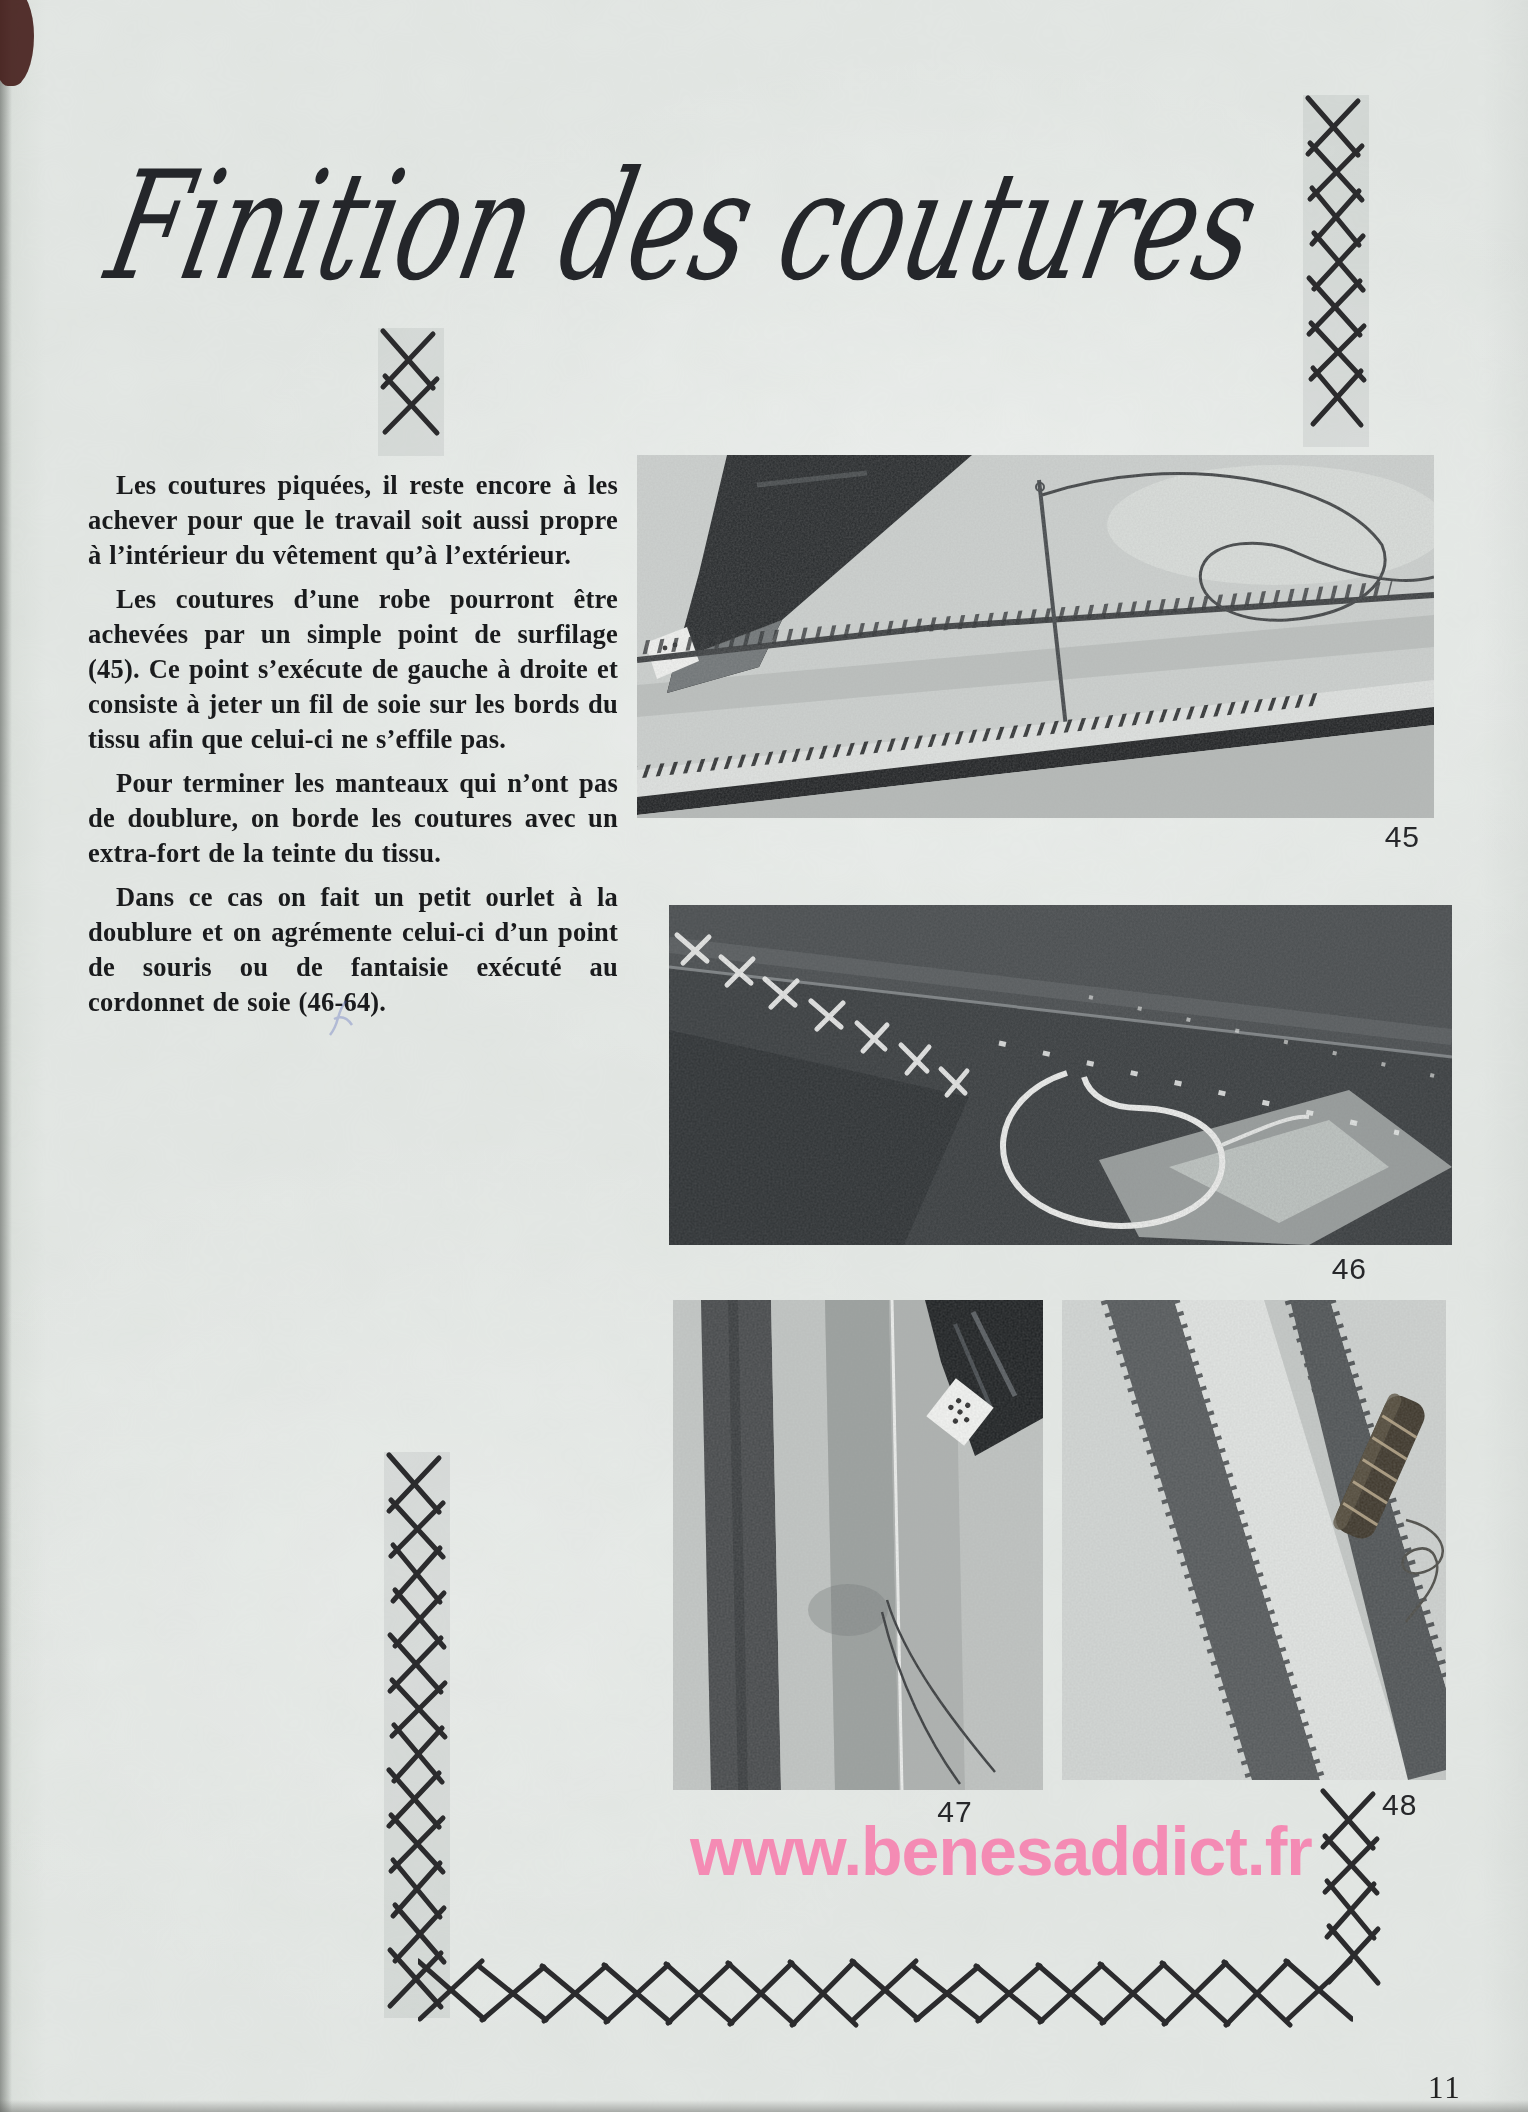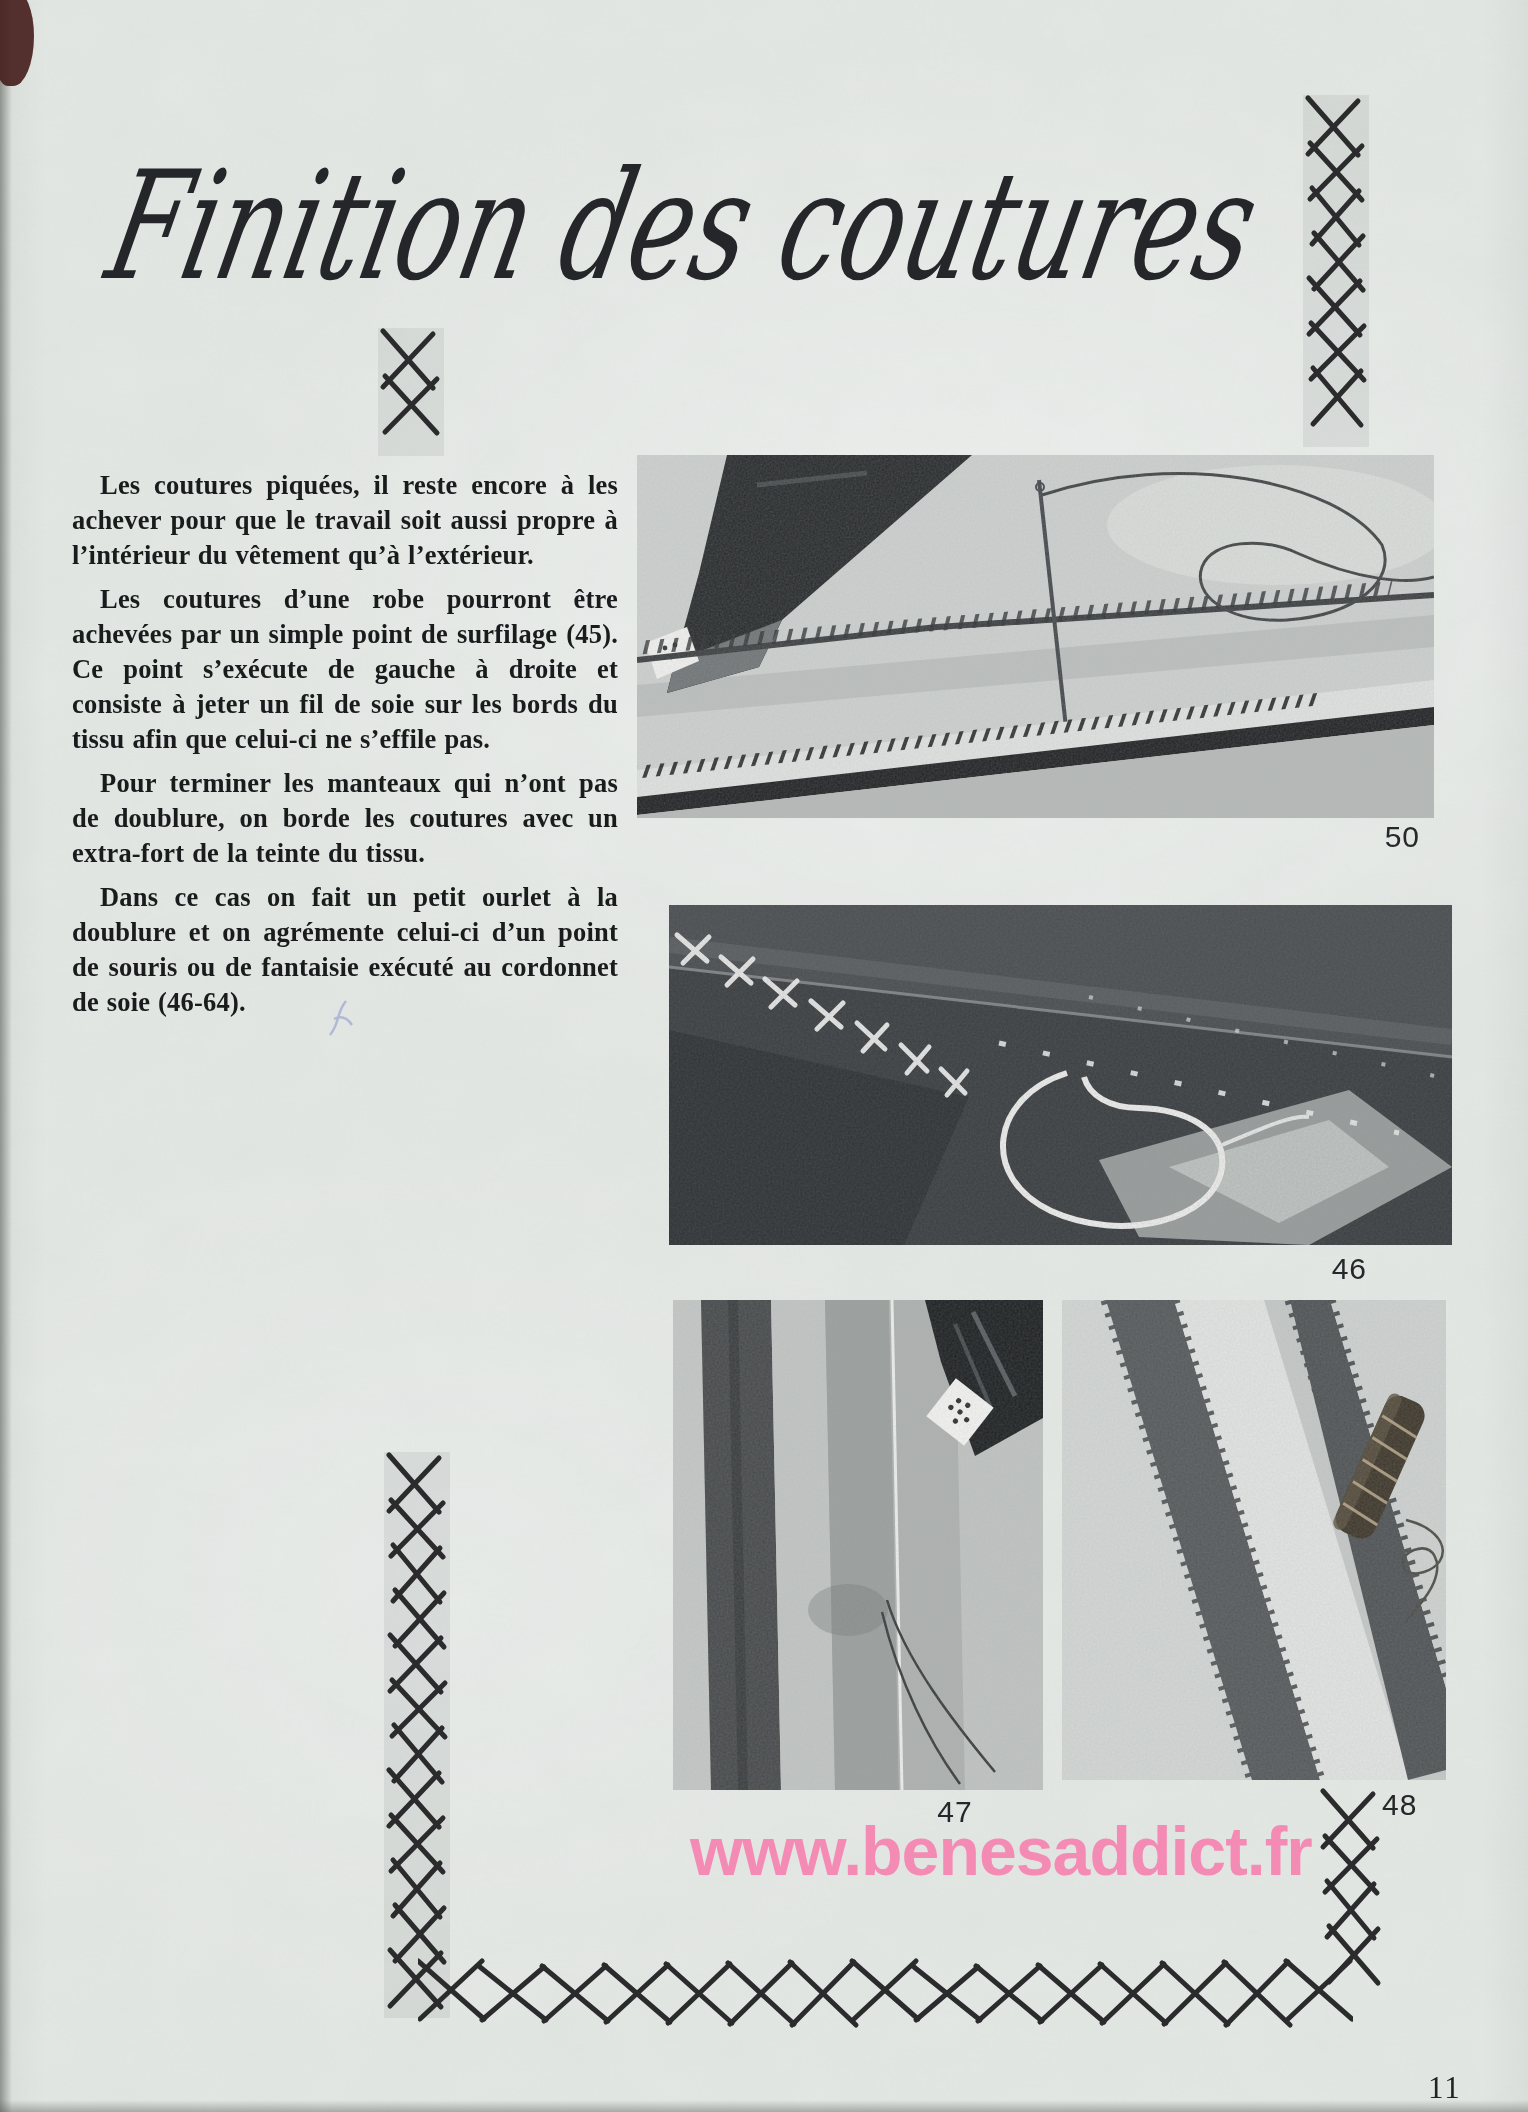--- a/index.html
+++ b/index.html
@@ -25,21 +25,21 @@
     fill:#24262a;font-size:150px;
   }
   .stitch{position:absolute;}
   .stitch.banded{background:rgba(108,118,112,.12);}
   .bodytext{
     position:absolute;left:72px;top:468px;width:546px;
     font-family:"Liberation Serif", serif;font-weight:bold;
     font-size:26.5px;line-height:35px;color:#1a1b1d;
     text-align:justify;letter-spacing:.2px;word-spacing:1px;
   }
-  .bodytext p{margin:0 0 9px 0;text-indent:28px;}
+  .bodytext p{margin:0 0 9px 16px;text-indent:28px;}
   .photo{position:absolute;overflow:hidden;}
   .photo svg{display:block;}
   .caption{
     position:absolute;font-family:"Liberation Sans", sans-serif;
     font-size:30px;color:#26272a;letter-spacing:1px;
   }
   .watermark{
     position:absolute;left:690px;top:1812px;width:660px;
     font-family:"Liberation Sans", sans-serif;font-weight:bold;
     font-size:68px;letter-spacing:-1px;color:#f687b2;opacity:.95;
@@ -207,21 +207,21 @@
       <circle cx="403" cy="32" r="4" fill="none" stroke="#43474a" stroke-width="2"></circle>
       <path d="M 405,40 C 540,-5 700,25 745,90 C 760,125 720,160 650,165 C 590,168 555,140 565,112 C 575,85 625,82 660,98 C 720,125 770,130 797,122" fill="none" stroke="#3f4244" stroke-width="3"></path>
 
       <polygon points="0,315 797,225 797,254 0,344" fill="#e0e3e1"></polygon>
       <polygon points="0,342 797,252 797,270 0,360" fill="#1e2022"></polygon>
       <line x1="0" y1="334" x2="797" y2="244" stroke="#1e2022" stroke-width="13" stroke-dasharray="4 9" transform="skewX(-25)" opacity=".9"></line>
       <polygon points="0,360 797,270 797,363 0,363" fill="#b6bab8"></polygon>
       <rect width="797" height="363" filter="url(#n45)" opacity="0.32"></rect>
     </svg>
   </div>
-  <div class="caption" style="left:1240px;top:820px;width:180px;text-align:right;">50</div>
+  <div class="caption" style="left:1240px;top:820px;width:180px;text-align:right;">45</div>
 
   <div class="photo" style="left:669px;top:905px;width:783px;height:340px;">
     <svg width="783" height="340" viewBox="0 0 783 340">
       <filter id="n46">
           <feTurbulence type="fractalNoise" baseFrequency="0.5" numOctaves="2" stitchTiles="stitch"></feTurbulence>
         <feColorMatrix type="matrix" values="0 0 0 0 0.25, 0 0 0 0 0.25, 0 0 0 0 0.26, 0 0 0 0.9 0"></feColorMatrix>
         </filter>
       <rect width="783" height="340" fill="#53575a"></rect>
       <polygon points="0,0 783,0 783,150 0,62" fill="#4a4e50"></polygon>
       <polygon points="0,62 783,152 783,340 0,340" fill="#3a3e40"></polygon>

